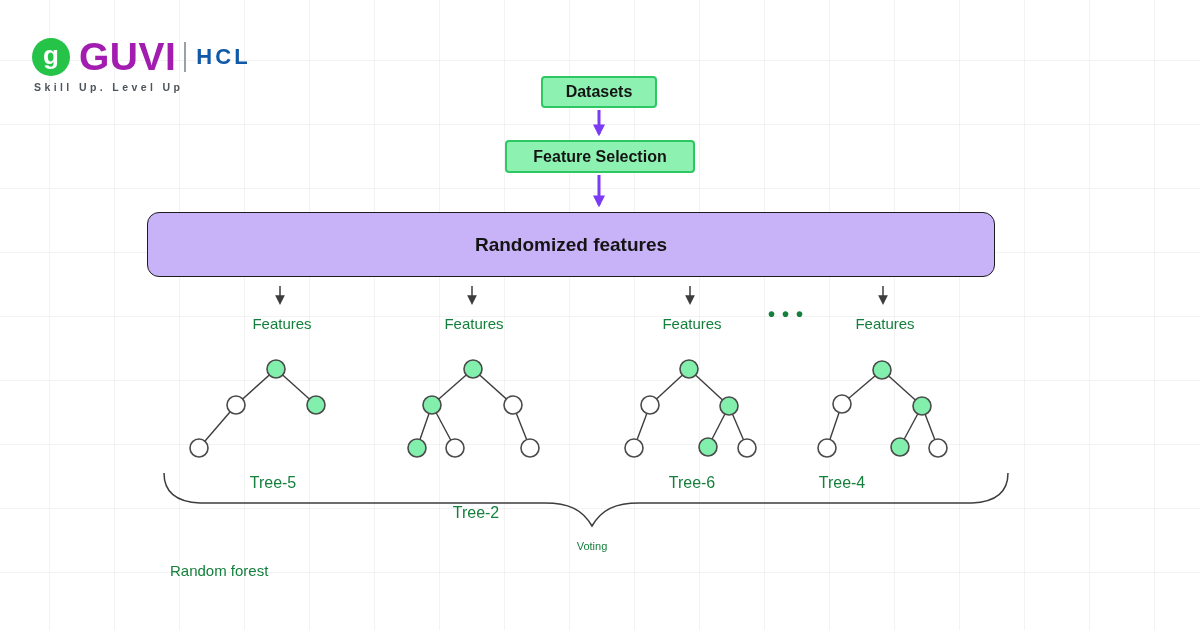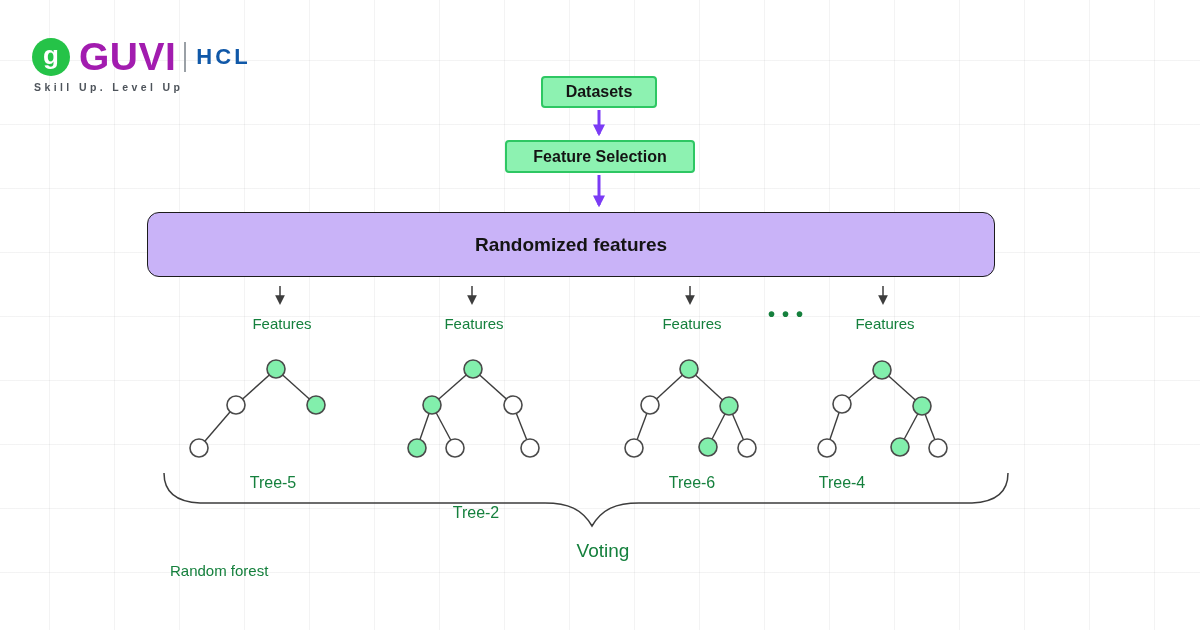--- a/index.html
+++ b/index.html
@@ -40,21 +40,21 @@
   .box-feature-selection{left:505px;top:140px;width:190px;height:33px;}
   .box-randomized{left:147px;top:212px;width:848px;height:65px;
     background:var(--purple-fill);border:1.5px solid var(--purple-border);border-radius:12px;
     font-size:19px;}
   
   .abs-label{position:absolute;white-space:nowrap;color:#15803d;}
   .centered{transform:translateX(-50%);}
   .features-label{font-size:15px;font-weight:500;}
   .ellipsis{font-size:20px;font-weight:bold;letter-spacing:7px;}
   .tree-label{font-size:16px;font-weight:500;}
-  .voting-label{font-size:19px;margin-left:11px;}
+  .voting-label{font-size:11px;}
   .caption-label{font-size:15px;margin-left:24px;}
   
   svg.layer{position:absolute;left:0;top:0;pointer-events:none;}
   .purple-arrow{stroke:var(--arrow-purple);stroke-width:3;}
   .black-arrow{stroke:var(--line-color);stroke-width:1.5;}
   .tree-edge{stroke:var(--line-color);stroke-width:1.4;}
   .tree-node{stroke:var(--node-stroke);stroke-width:1.6;}
   .tree-node.green{fill:var(--node-green);}
   .tree-node.white{fill:var(--node-white);}
   .brace-path{stroke:var(--line-color);stroke-width:1.5;fill:none;}

